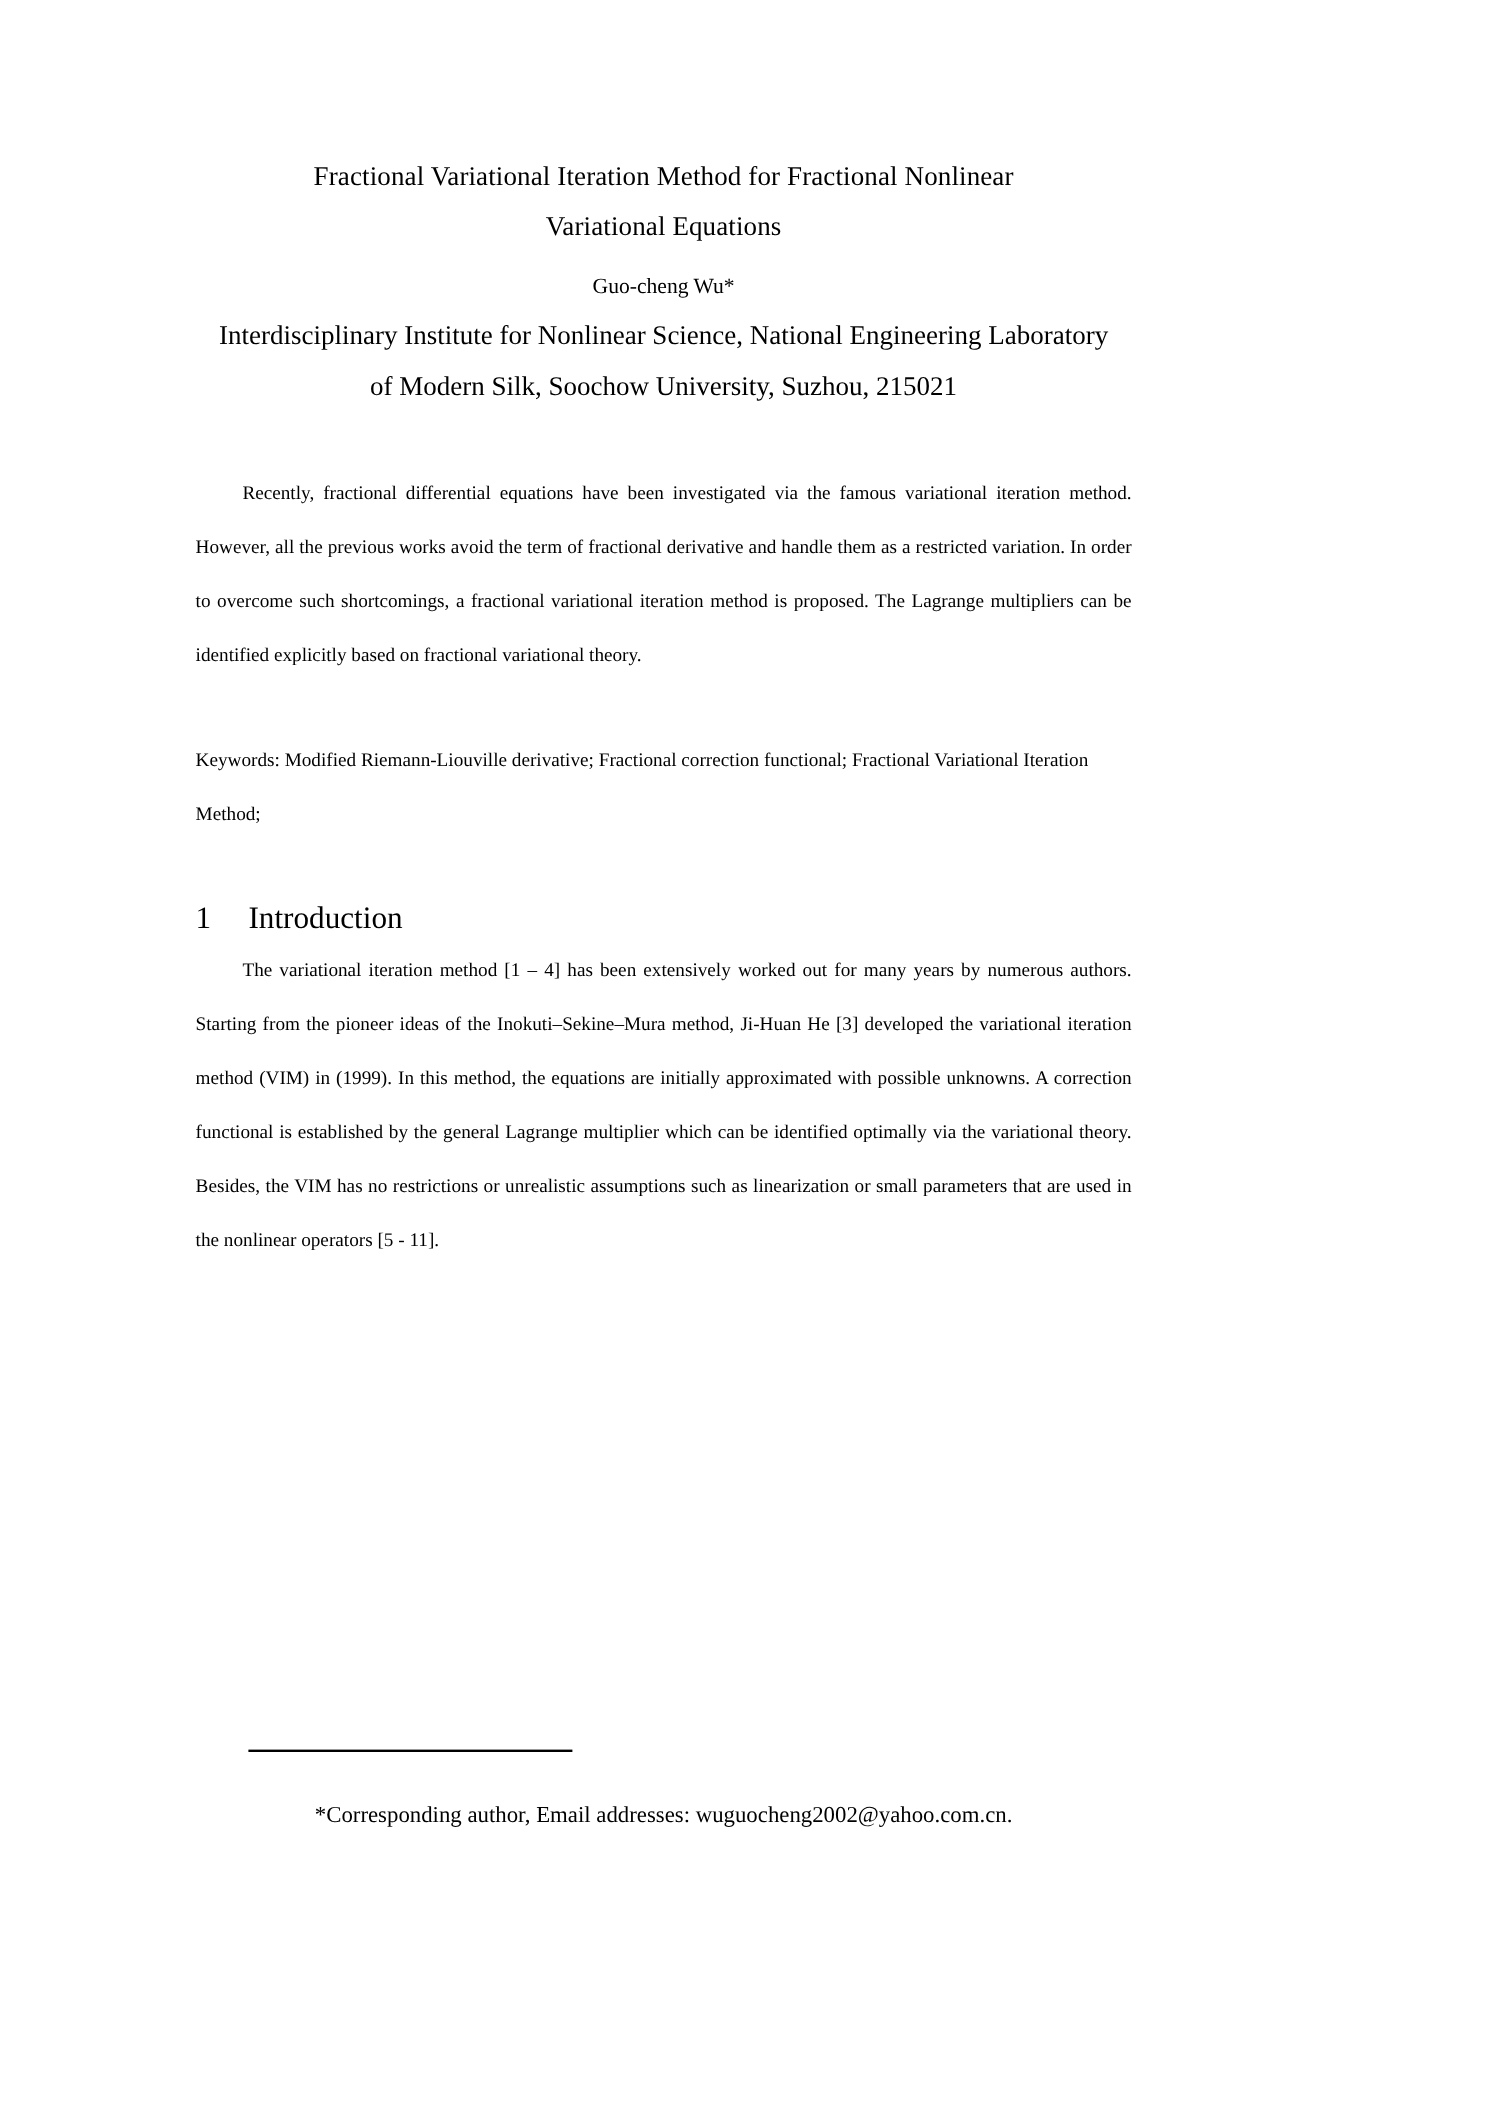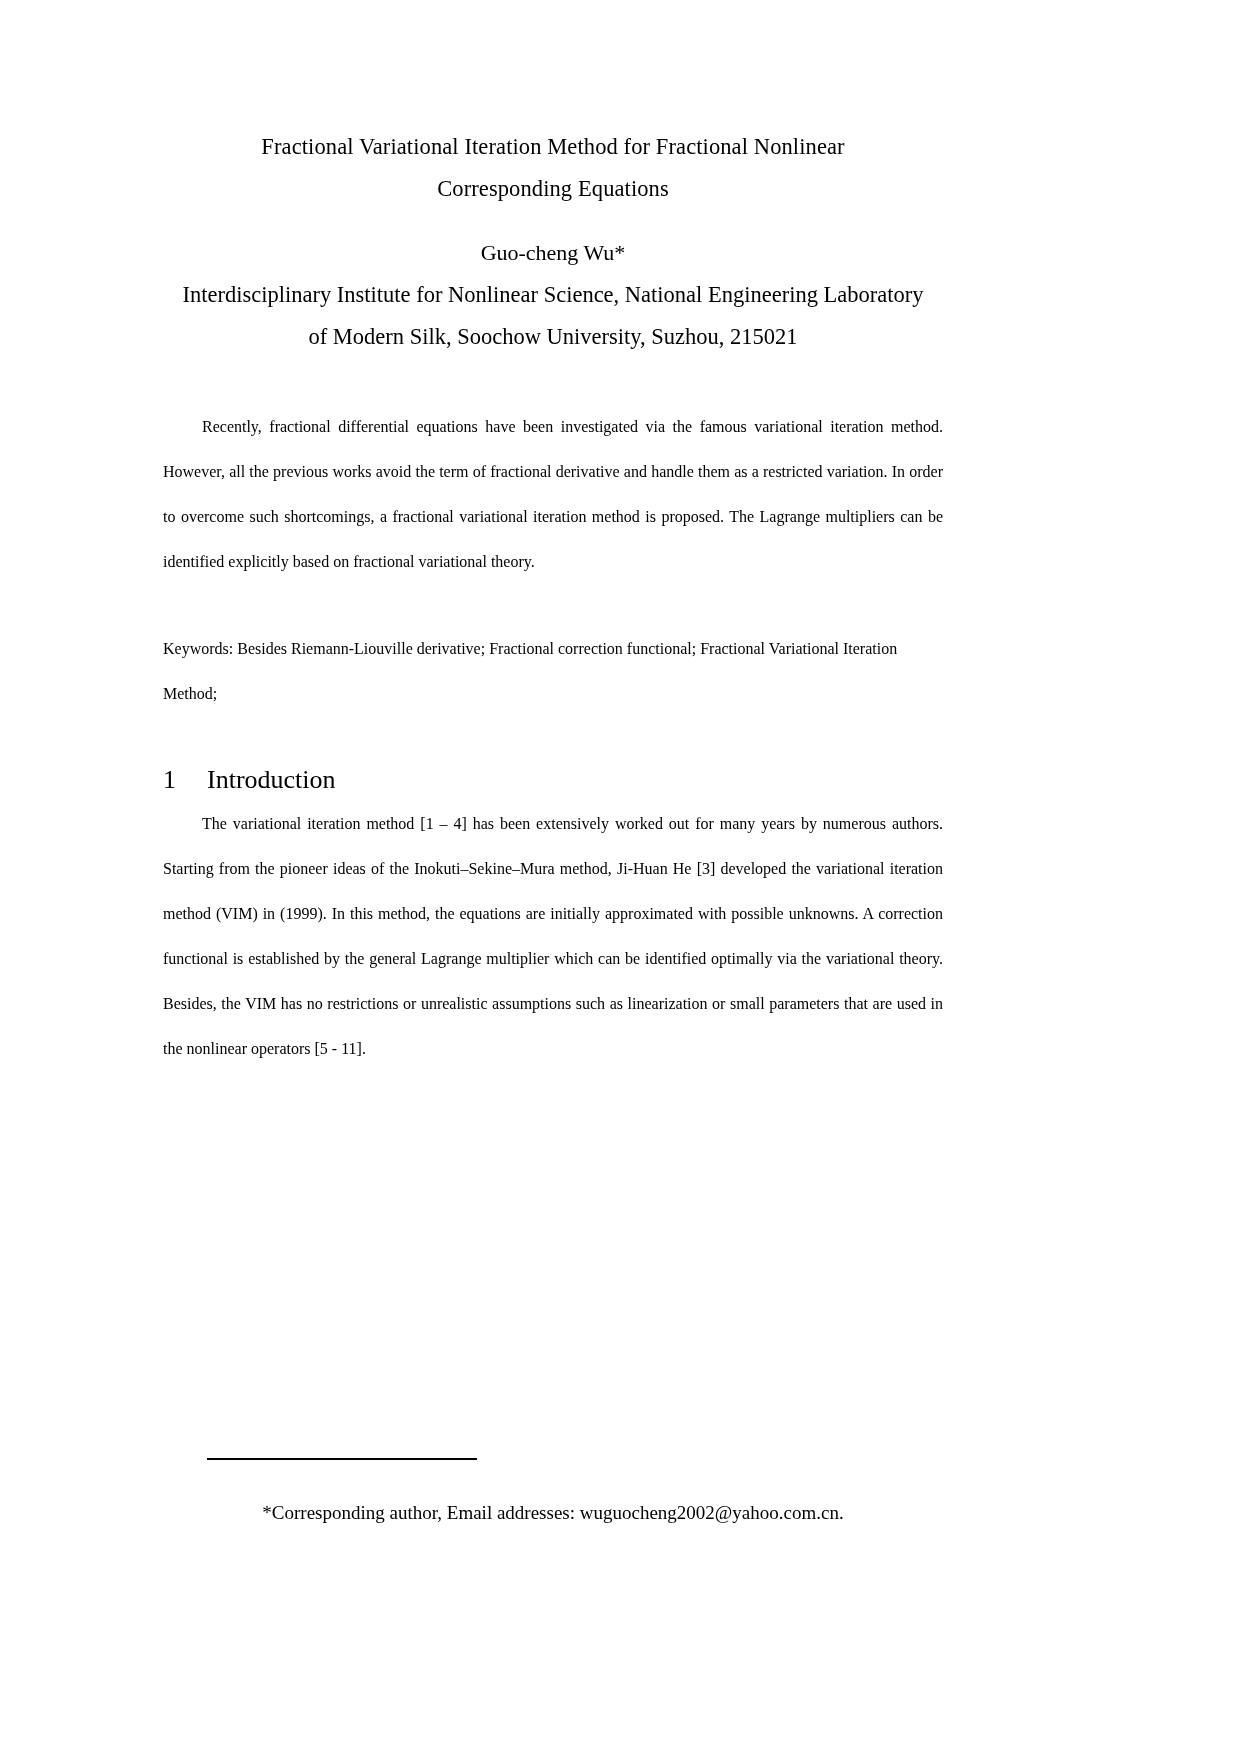--- a/index.html
+++ b/index.html
@@ -30,23 +30,23 @@
   .title-block {
     margin-top: 126px;
     text-align: center;
   }
   .title-line {
     font-size: 22.5px;
     line-height: 42px;
     letter-spacing: 0.1px;
   }
   .author-line {
-    font-size: 22px;
+    font-size: 18px;
     line-height: 42px;
-    margin-top: 22px;
+    margin-top: 7px;
   }
   .affil-line {
     font-size: 22.5px;
     line-height: 42px;
   }
   
   .section-label {
     font-size: 22px;
     line-height: 42px;
     margin-top: 43px;
@@ -97,34 +97,34 @@
 </style>
 </head>
 <body>
 
 <div class="page">
 
   <div class="content">
 
     <div class="title-block">
       <div class="title-line">Fractional Variational Iteration Method for Fractional Nonlinear</div>
-      <div class="title-line">Corresponding Equations</div>
+      <div class="title-line">Variational Equations</div>
       <div class="author-line">Guo-cheng Wu*</div>
       <div class="affil-line">Interdisciplinary Institute for Nonlinear Science, National Engineering Laboratory</div>
       <div class="affil-line">of Modern Silk, Soochow University, Suzhou, 215021</div>
     </div>
 
     <div class="gap-lg"></div>
 
 
     <p class="para indent">Recently, fractional differential equations have been investigated via the famous variational iteration method. However, all the previous works avoid the term of fractional derivative and handle them as a restricted variation. In order to overcome such shortcomings, a fractional variational iteration method is proposed. The Lagrange multipliers can be identified explicitly based on fractional variational theory.</p>
 
     <div class="gap-md"></div>
 
-    <p class="para" style="text-align:left;">Keywords: Besides Riemann-Liouville derivative; Fractional correction functional; Fractional Variational Iteration Method;</p>
+    <p class="para" style="text-align:left;">Keywords: Modified Riemann-Liouville derivative; Fractional correction functional; Fractional Variational Iteration Method;</p>
 
     <div class="gap-md"></div>
 
     <div class="sec-head">
       <span class="heading-num">1</span><span>Introduction</span>
     </div>
 
     <p class="para indent">The variational iteration method [1 – 4] has been extensively worked out for many years by numerous authors. Starting from the pioneer ideas of the Inokuti–Sekine–Mura method, Ji-Huan He [3] developed the variational iteration method (VIM) in (1999). In this method, the equations are initially approximated with possible unknowns. A correction functional is established by the general Lagrange multiplier which can be identified optimally via the variational theory. Besides, the VIM has no restrictions or unrealistic assumptions such as linearization or small parameters that are used in the nonlinear operators [5 - 11].</p>
 
     <div class="gap-sm"></div>

